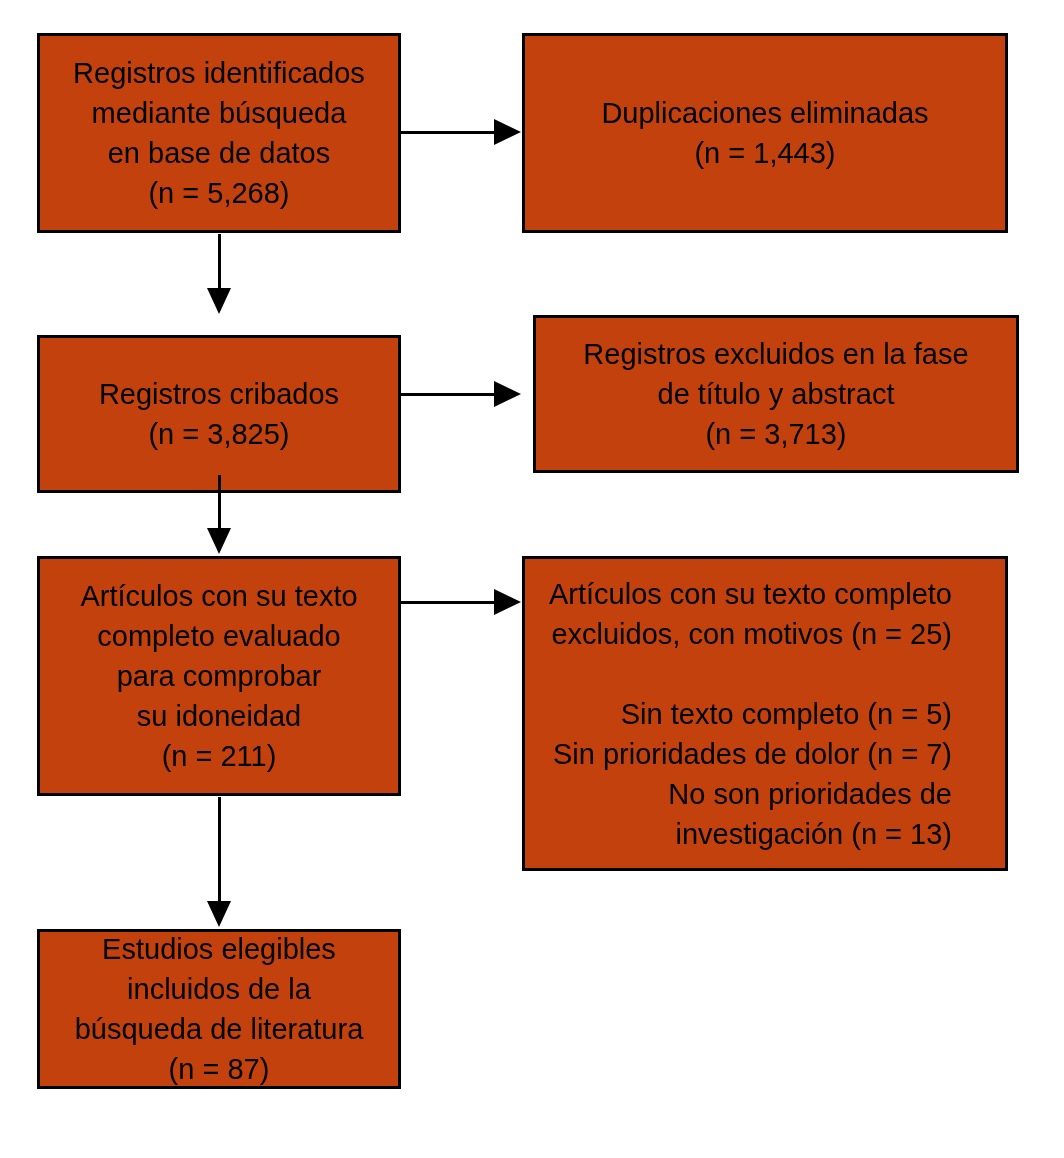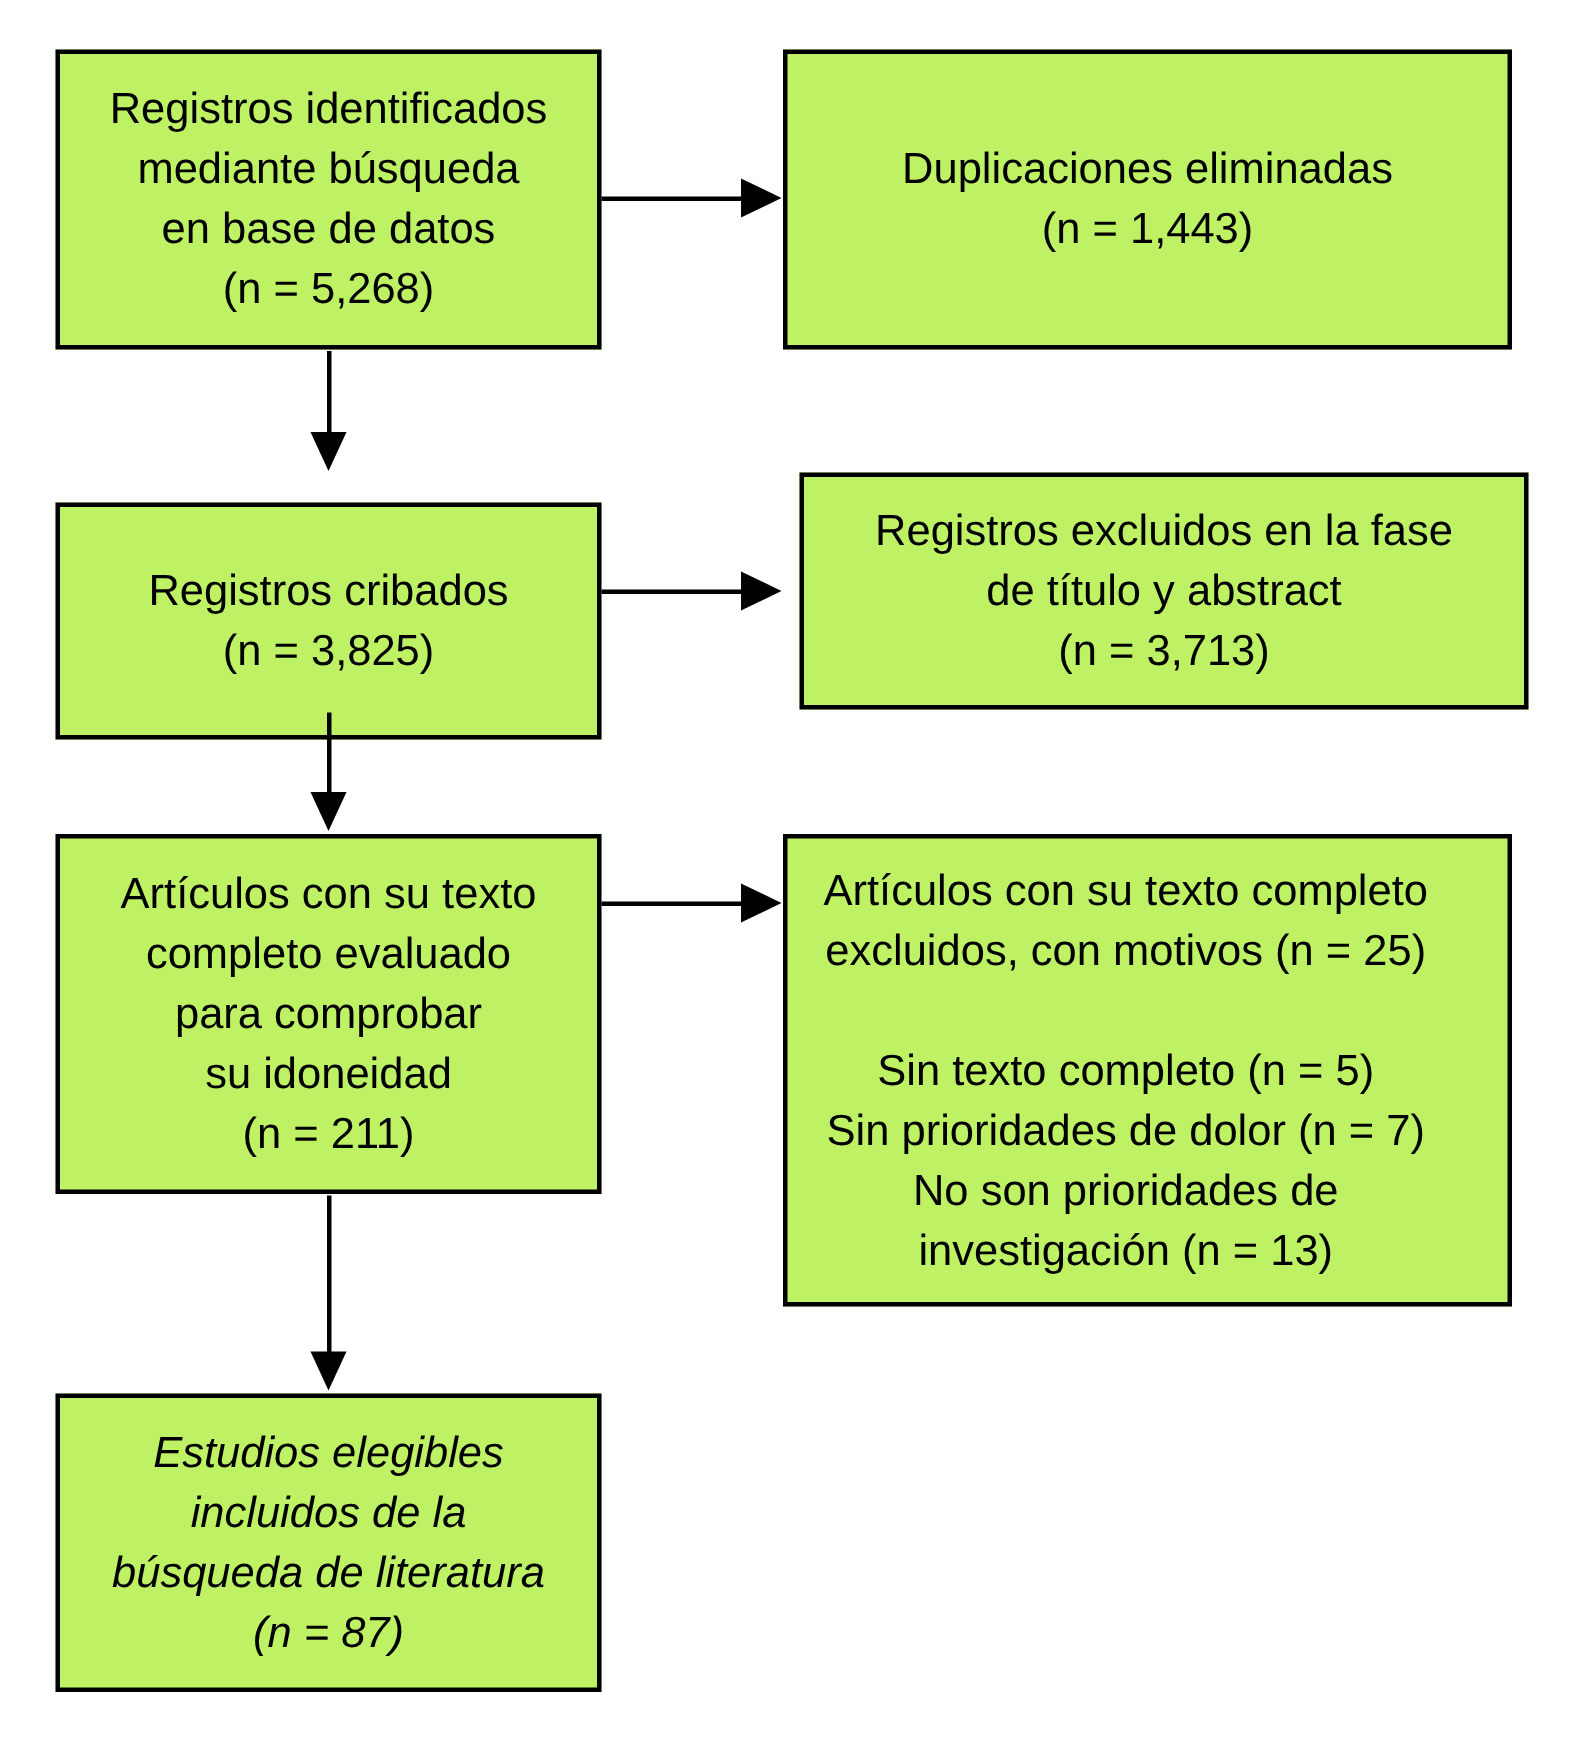--- a/index.html
+++ b/index.html
@@ -13,49 +13,49 @@
     height: 1158px;
     background: #ffffff;
     font-family: "Liberation Sans", sans-serif;
     color: #000000;
     overflow: hidden;
   }
   .box {
     position: absolute;
     box-sizing: border-box;
     border: 3px solid #000000;
-    background: #bef264;
+    background: #c2410c;
     display: flex;
     align-items: center;
     justify-content: center;
   }
   .txt {
     font-size: 29px;
     line-height: 40px;
     text-align: center;
     white-space: pre-line;
     color: #000000;
   }
   .box--left {
     justify-content: flex-start;
   }
   .box--left .txt {
-    text-align: center;
+    text-align: right;
     padding-left: 24px;
     padding-right: 14px;
   }
 
   
   #box-identified          { left: 37px;  top: 33px;  width: 364px; height: 200px; }
   #box-duplicates-removed  { left: 522px; top: 33px;  width: 486px; height: 200px; }
   #box-screened            { left: 37px;  top: 315px; width: 364px; height: 158px; margin-top: 20px; }
   #box-excluded-title-abs  { left: 522px; top: 315px; width: 486px; height: 158px; margin-left: 11px; }
   #box-fulltext-assessed   { left: 37px;  top: 556px; width: 364px; height: 240px; }
   #box-fulltext-excluded   { left: 522px; top: 556px; width: 486px; height: 315px; }
-  #box-included            { left: 37px;  top: 929px; width: 364px; height: 199px; font-style: italic; }
+  #box-included            { left: 37px;  top: 929px; width: 364px; height: 160px; }
 
   
   .hline { position: absolute; height: 3px; background: #000000; }
   .vline { position: absolute; width: 3px;  background: #000000; }
   .head-right {
     position: absolute; width: 0; height: 0;
     border-top: 13px solid transparent;
     border-bottom: 13px solid transparent;
     border-left: 27px solid #000000;
   }

